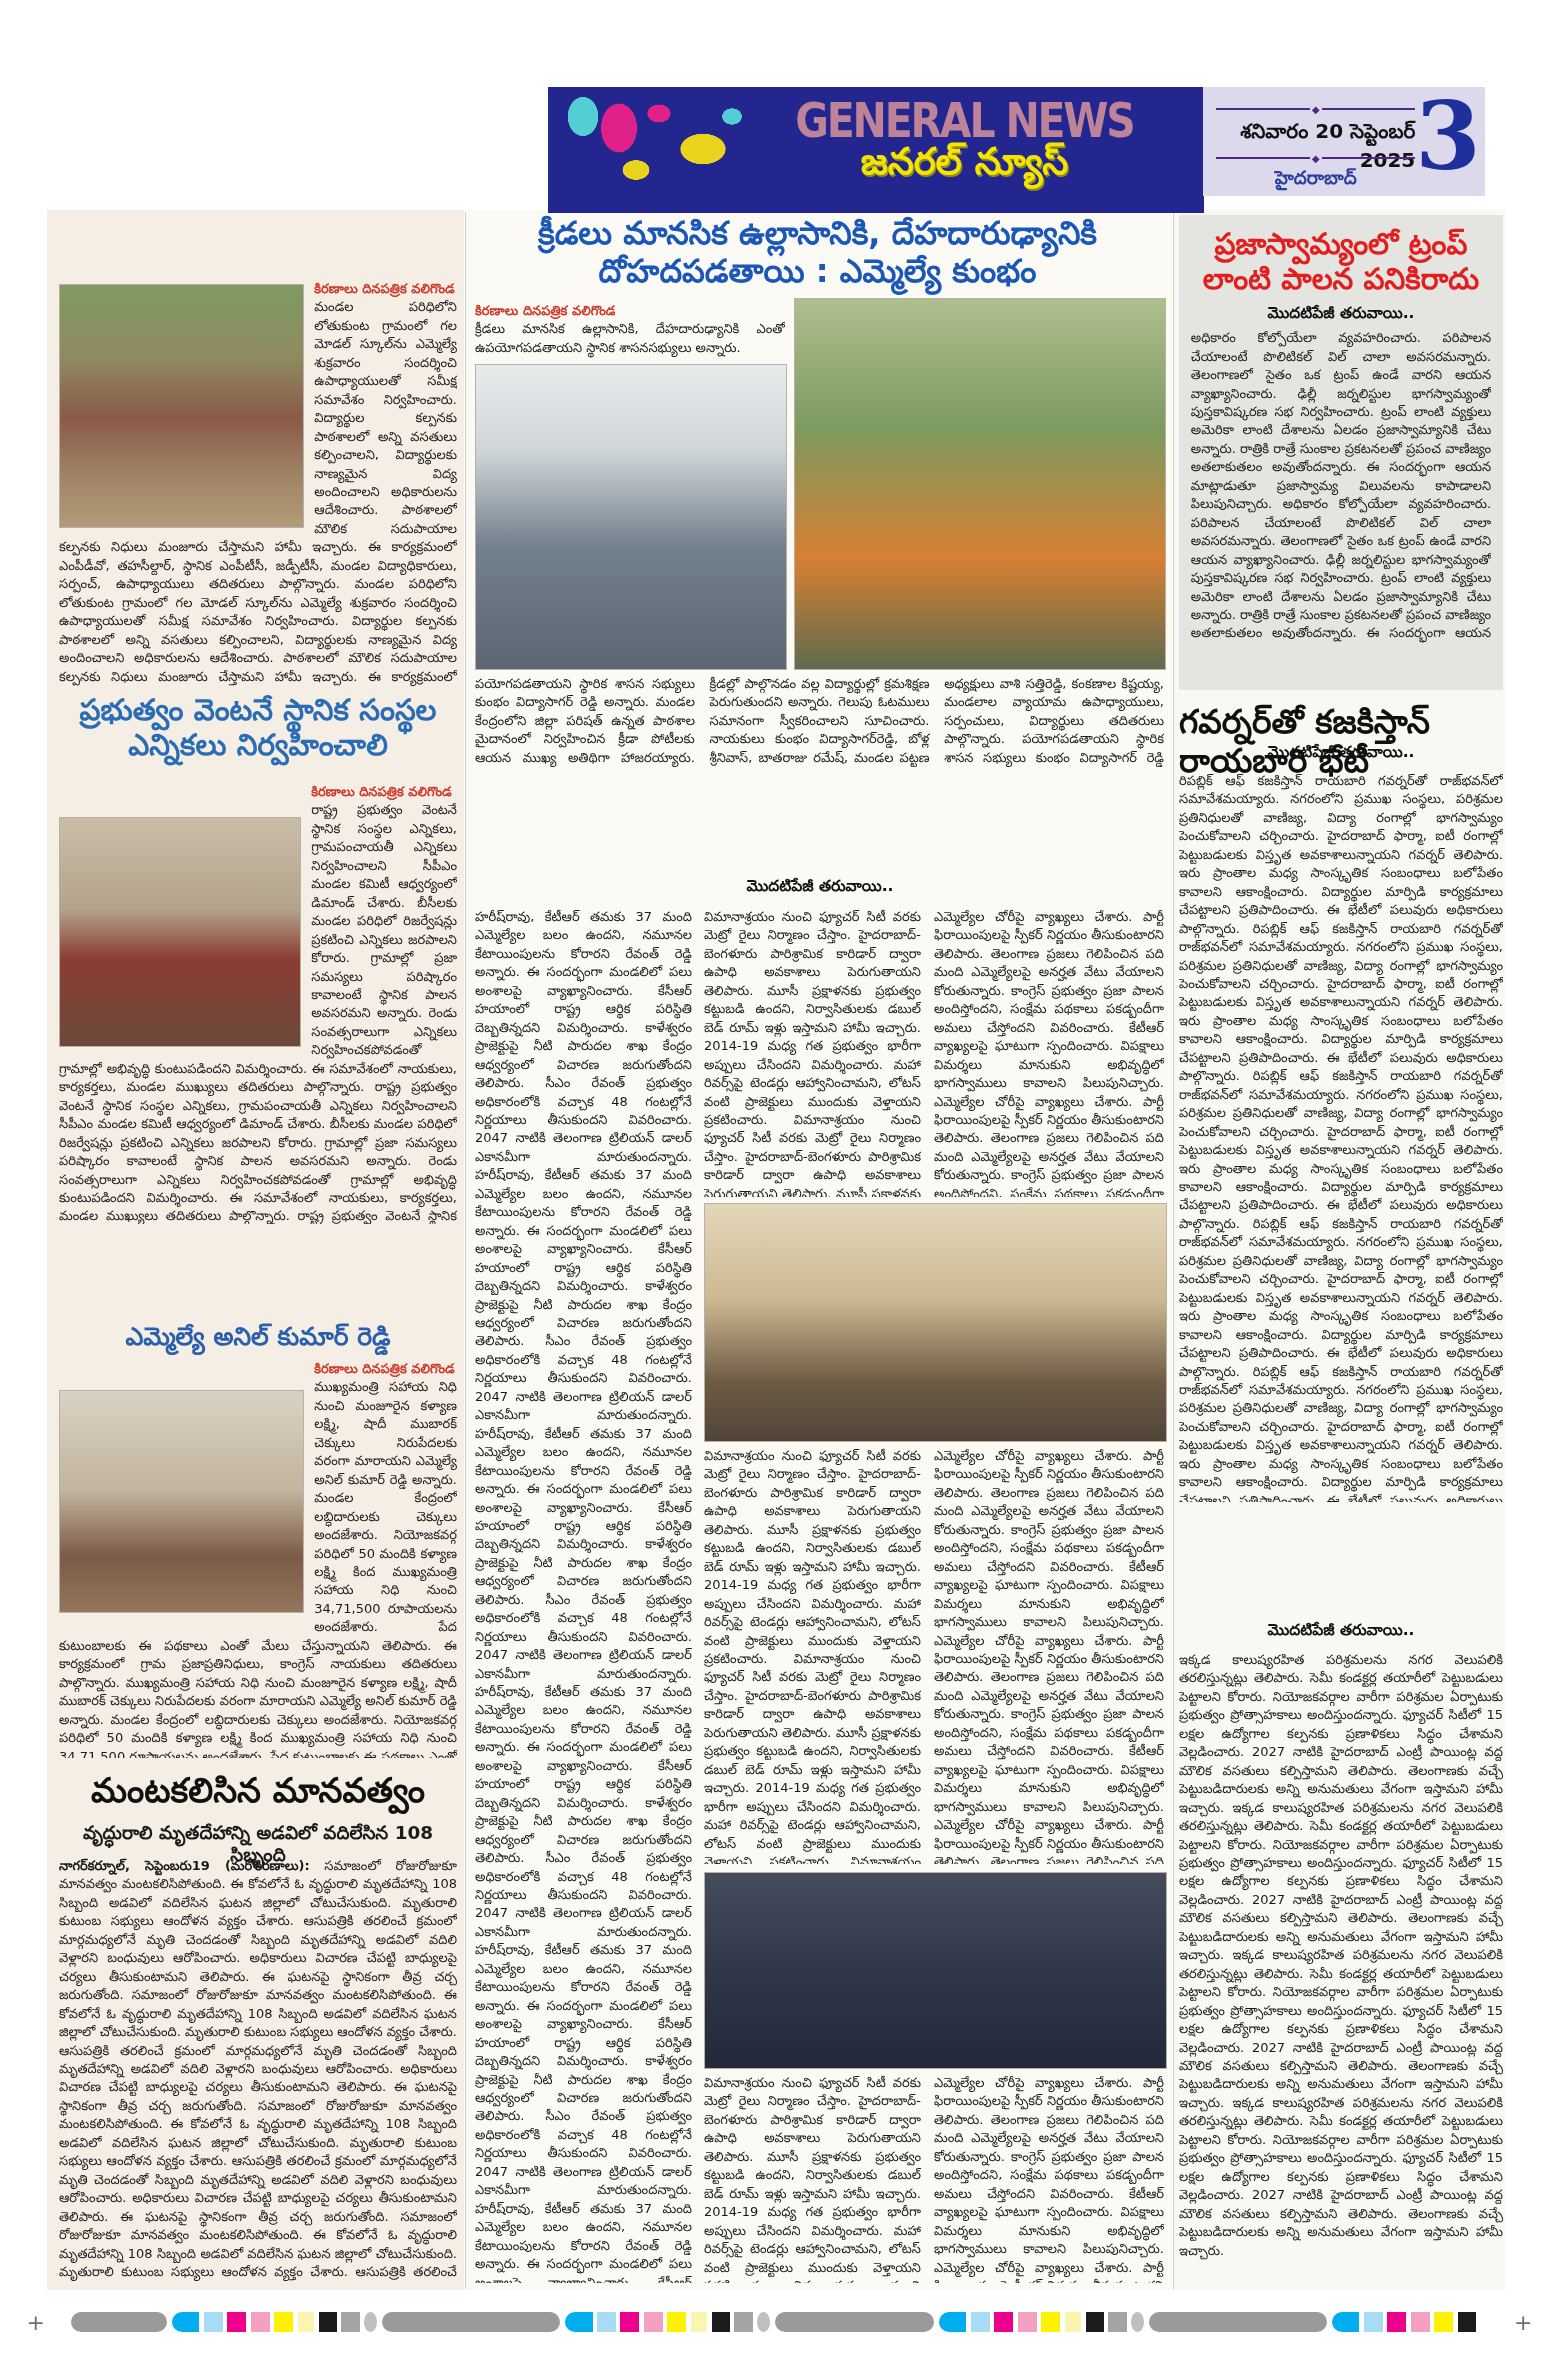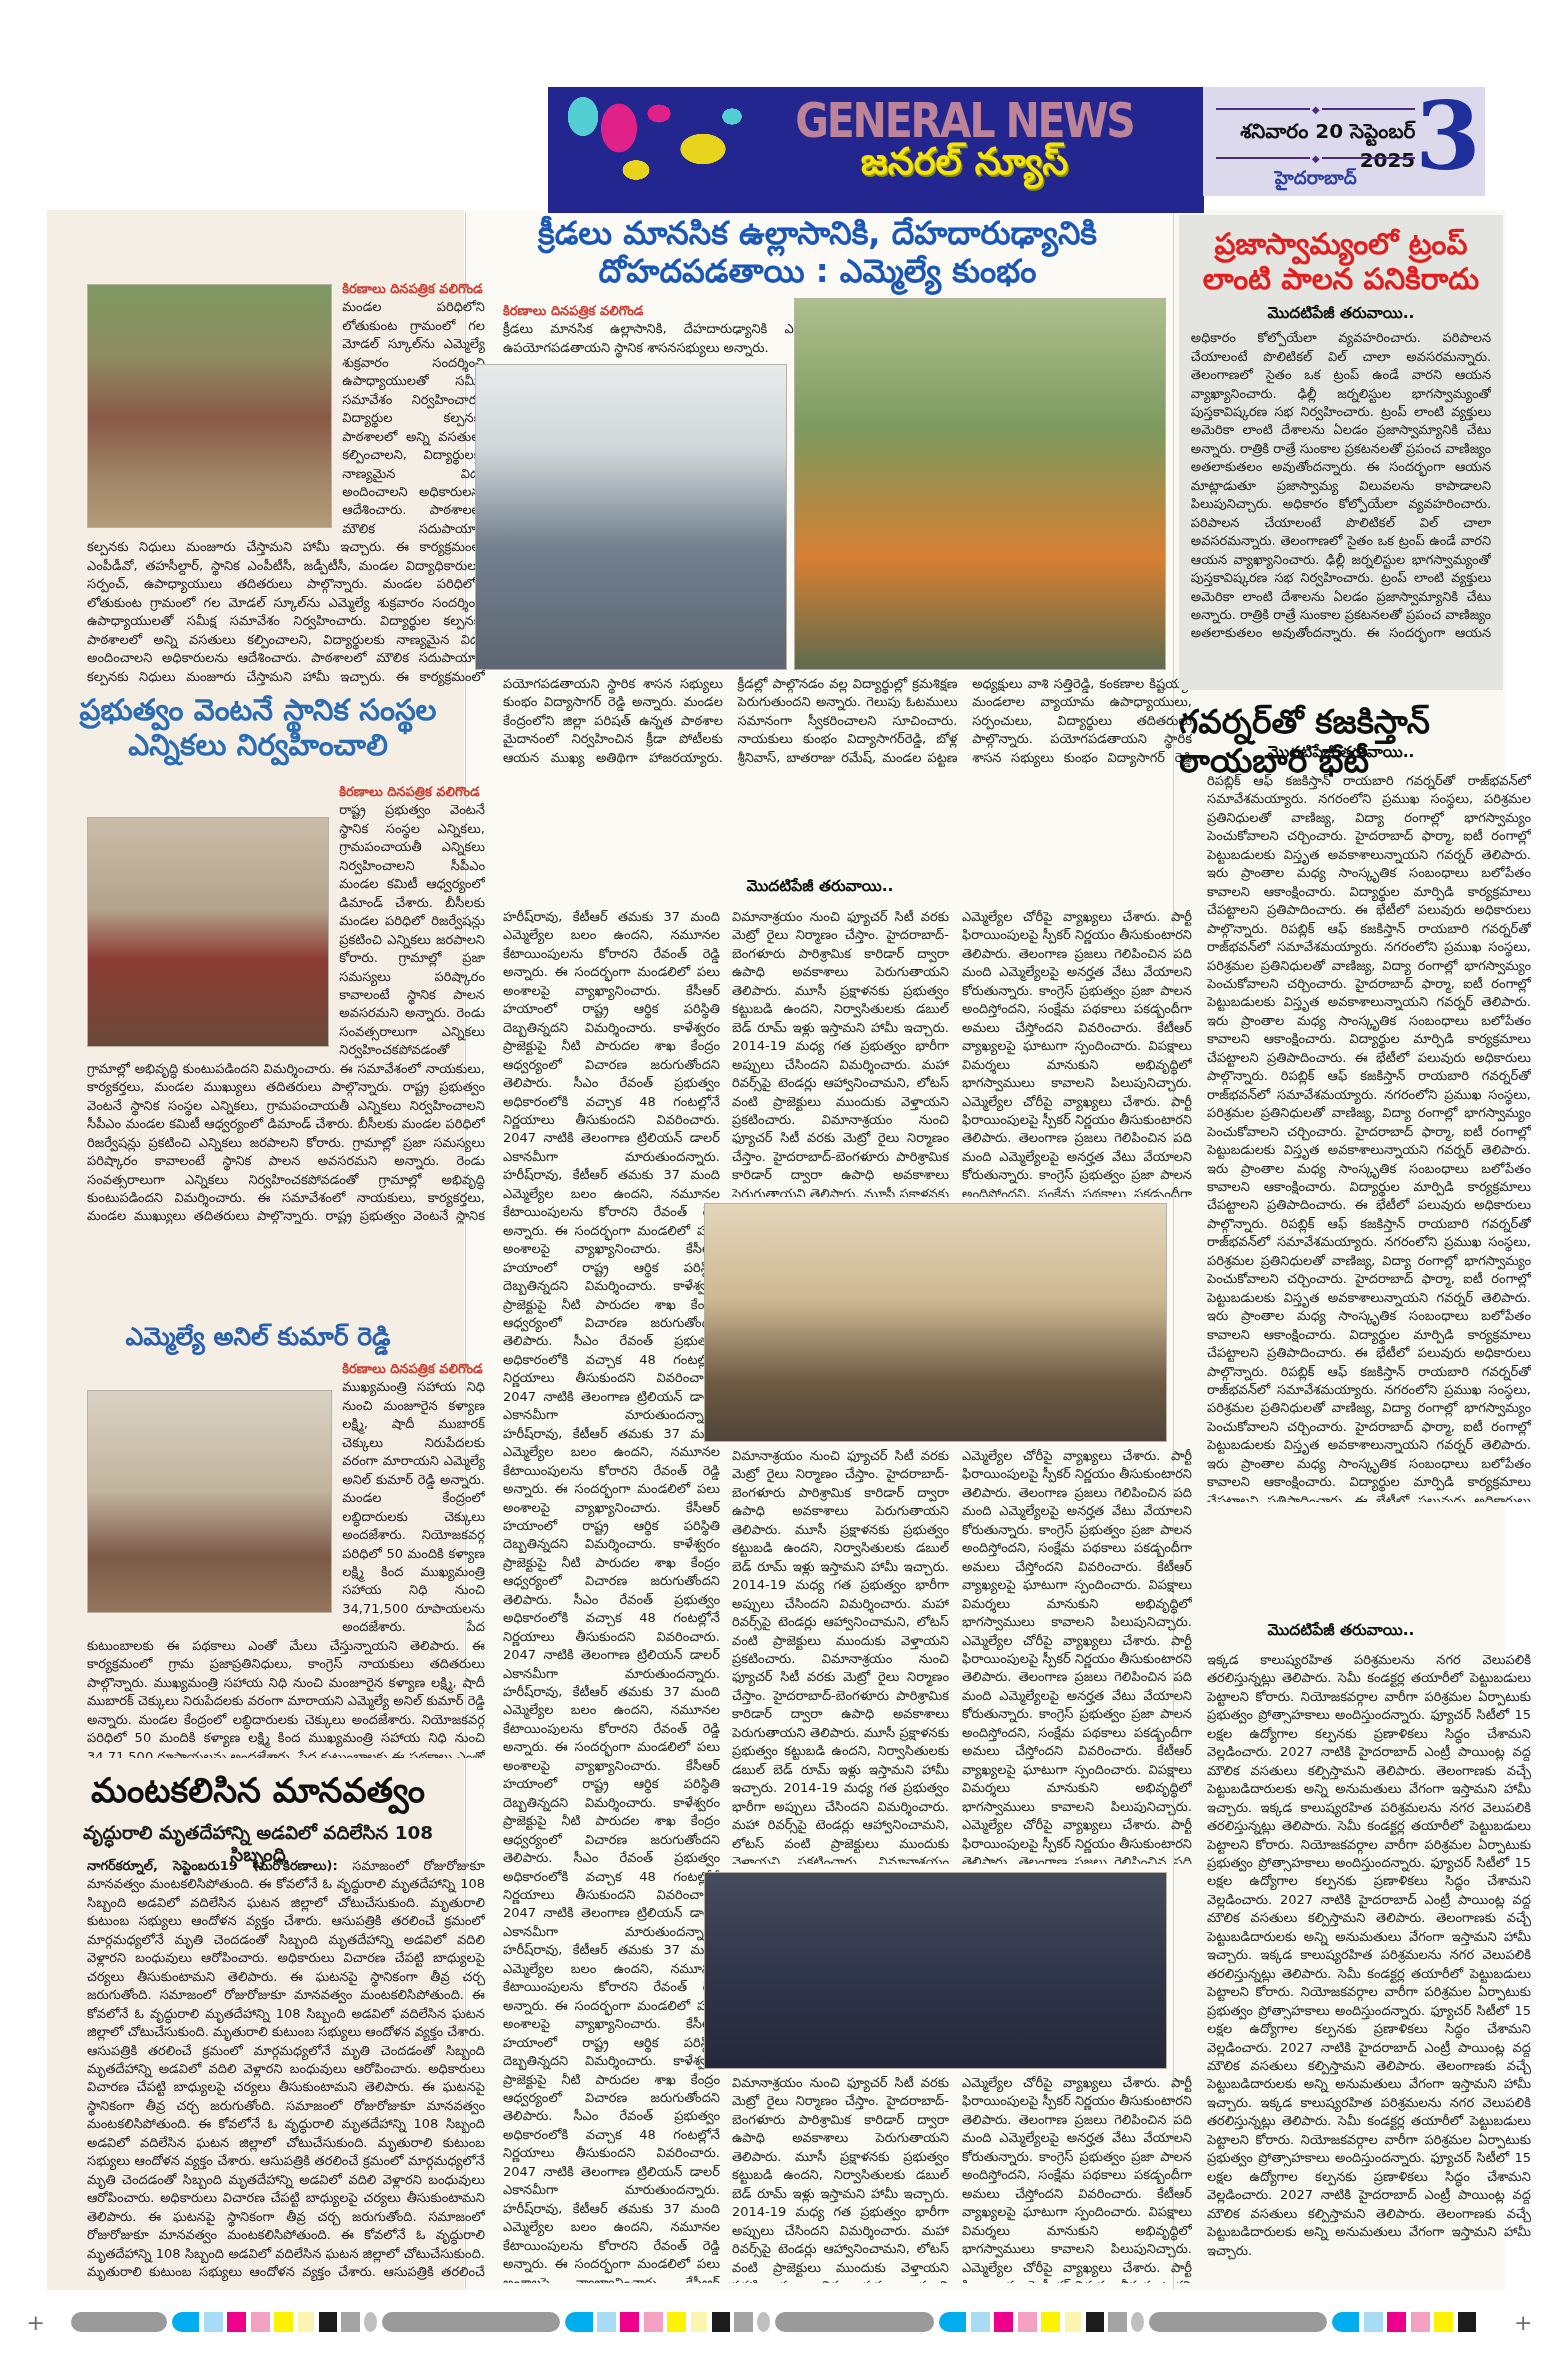--- a/index.html
+++ b/index.html
@@ -35,21 +35,21 @@
   .drow{position:absolute;left:13.3px;width:199px;display:flex;align-items:center;justify-content:center;color:#4c2a84;}
   .dline{flex:1;height:2.2px;background:#4c2a84;}
   .ddia{font-size:10.3px;padding:0 2.2px;}
   .date-text{position:absolute;left:13.3px;top:32px;width:199px;text-align:right;font-size:20px;font-weight:800;color:#111;}
   .city-text{position:absolute;left:13.3px;top:80px;width:199px;text-align:center;font-size:18.4px;font-weight:700;color:#2b3fa0;}
   .pageno{position:absolute;right:4.4px;top:-5.9px;font-family:"DejaVu Serif",serif;font-size:94px;font-weight:900;color:#1f2f9c;}
   
   .vline{width:0.7px;background:#d2cec2;top:212px;height:2077px;}
   
   .hl{font-weight:900;line-height:1.18;text-align:center;}
-  .body-txt{font-size:13px;line-height:1.42;text-align:justify;overflow:hidden;color:#191919;margin-left:28px;}
+  .body-txt{font-size:13px;line-height:1.42;text-align:justify;overflow:hidden;color:#191919;}
   .dl{color:#cf382b;font-weight:800;}
   .note{font-weight:800;text-align:center;font-size:15.5px;color:#111;}
   .photo{overflow:hidden;border:0.7px solid #b9b2a4;}
   .leftbg{left:47px;top:210px;width:417px;height:2080px;background:#f5eee4;}
   .centerbg{left:466px;top:210px;width:707px;height:2080px;background:#fcfaf5;}
   .rightbg{left:1173px;top:210px;width:332px;height:2080px;background:#faf8f3;}
   
   .p-a1{background:linear-gradient(180deg,#7e9a62 0%,#8f8a60 30%,#8a5a48 55%,#a08666 80%,#b29b79 100%);}
   .p-a2{background:linear-gradient(180deg,#cabda8 0%,#b3a38c 40%,#8c3b33 62%,#6b4a3a 100%);}
   .p-a3{background:linear-gradient(180deg,#d9d2c4 0%,#c2b49e 45%,#7c5a48 75%,#93765c 100%);}

